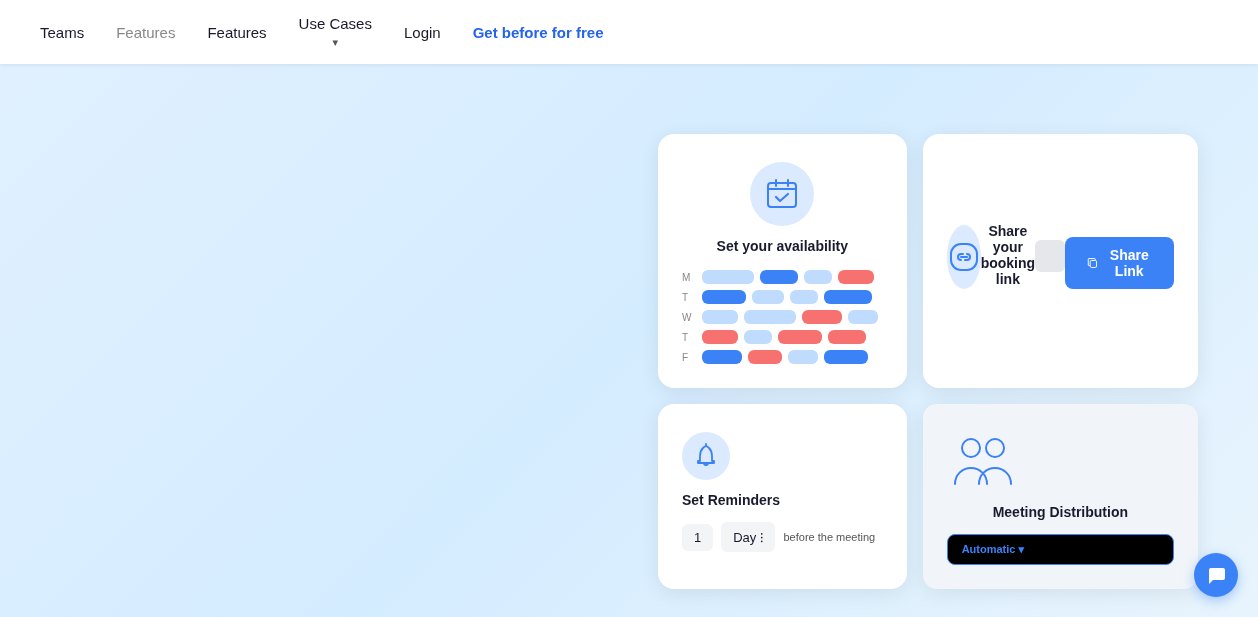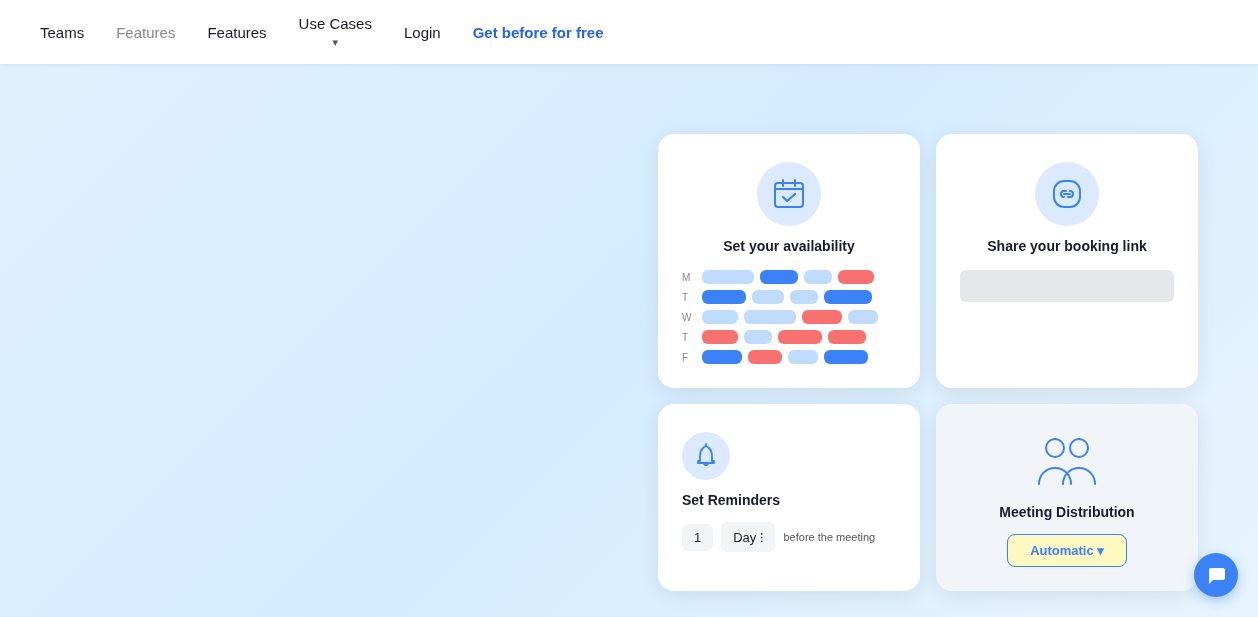--- a/index.html
+++ b/index.html
@@ -152,21 +152,21 @@
       height: 14px;
       border-radius: 6px;
     }
     .bar-blue { background: #3b82f6; }
     .bar-blue-light { background: #bfdbfe; }
     .bar-red { background: #f87171; }
 
     
     .share-card {
       display: flex;
-      flex-direction: column;
+      flex-direction: row;
       align-items: center;
     }
     .share-link-input-mock {
       width: 100%;
       height: 32px;
       border-radius: 6px;
       background: #e5e7eb;
       margin-bottom: 14px;
     }
     .share-button {
@@ -214,21 +214,21 @@
     .reminder-text {
       font-size: 11px;
       color: #555;
     }
 
     
     .meeting-card {
       background: #f1f5f9;
       display: flex;
       flex-direction: column;
-      align-items: center;
+      border-radius: 14px;
     }
     .meeting-icons {
       display: flex;
       gap: 4px;
       margin-bottom: 12px;
       width: 72px;
       height: 60px;
       position: relative;
       align-items: flex-end;
       justify-content: center;
@@ -237,26 +237,26 @@
       font-size: 14px;
       font-weight: 700;
       color: #1a1a2e;
       margin-bottom: 14px;
       text-align: center;
     }
     .automatic-dropdown {
       display: flex;
       align-items: center;
       gap: 6px;
-      background: #fef9c3;
+      background: #000000;
       border: 1.5px solid #3b82f6;
       border-radius: 8px;
-      padding: 8px 22px;
+      padding: 8px 14px;
       color: #3b82f6;
-      font-size: 13px;
+      font-size: 11px;
       font-weight: 600;
       cursor: pointer;
     }
 
     
     .chat-bubble {
       position: fixed;
       bottom: 20px;
       right: 20px;
       width: 44px;
@@ -353,20 +353,27 @@
       <div class="card-icon-circle">
         <svg width="34" height="34" viewBox="0 0 34 34" fill="none">
           <rect x="4" y="4" width="26" height="26" rx="10" stroke="#3b82f6" stroke-width="2" fill="none"></rect>
           <path d="M14 20 Q11 20 11 17 Q11 14 14 14 L16 14" stroke="#3b82f6" stroke-width="2" fill="none" stroke-linecap="round"></path>
           <path d="M20 14 Q23 14 23 17 Q23 20 20 20 L18 20" stroke="#3b82f6" stroke-width="2" fill="none" stroke-linecap="round"></path>
           <line x1="14" y1="17" x2="20" y2="17" stroke="#3b82f6" stroke-width="2" stroke-linecap="round"></line>
         </svg>
       </div>
       <div class="card-title">Share your booking link</div>
       <div class="share-link-input-mock"></div>
+      <button class="share-button">
+        <svg width="18" height="18" viewBox="0 0 18 18" fill="none">
+          <rect x="5" y="5" width="10" height="11" rx="2" stroke="white" stroke-width="1.5" fill="none"></rect>
+          <path d="M4 13H3a1 1 0 01-1-1V3a1 1 0 011-1h9a1 1 0 011 1v1" stroke="white" stroke-width="1.5" fill="none" stroke-linecap="round"></path>
+        </svg>
+        <span>Share Link</span>
+      </button>
     </div>
 
     <div class="card">
       <div class="reminder-icon">
         <svg width="28" height="28" viewBox="0 0 28 28" fill="none">
           <path d="M14 4C14 4 8 6 8 14v5H6v2h16v-2h-2v-5c0-8-6-10-6-10z" stroke="#3b82f6" stroke-width="1.8" fill="none" stroke-linecap="round" stroke-linejoin="round"></path>
           <path d="M12 21c0 1.1.9 2 2 2s2-.9 2-2" stroke="#3b82f6" stroke-width="1.8" fill="none"></path>
           <line x1="14" y1="2" x2="14" y2="4" stroke="#3b82f6" stroke-width="1.8" stroke-linecap="round"></line>
         </svg>
       </div>

